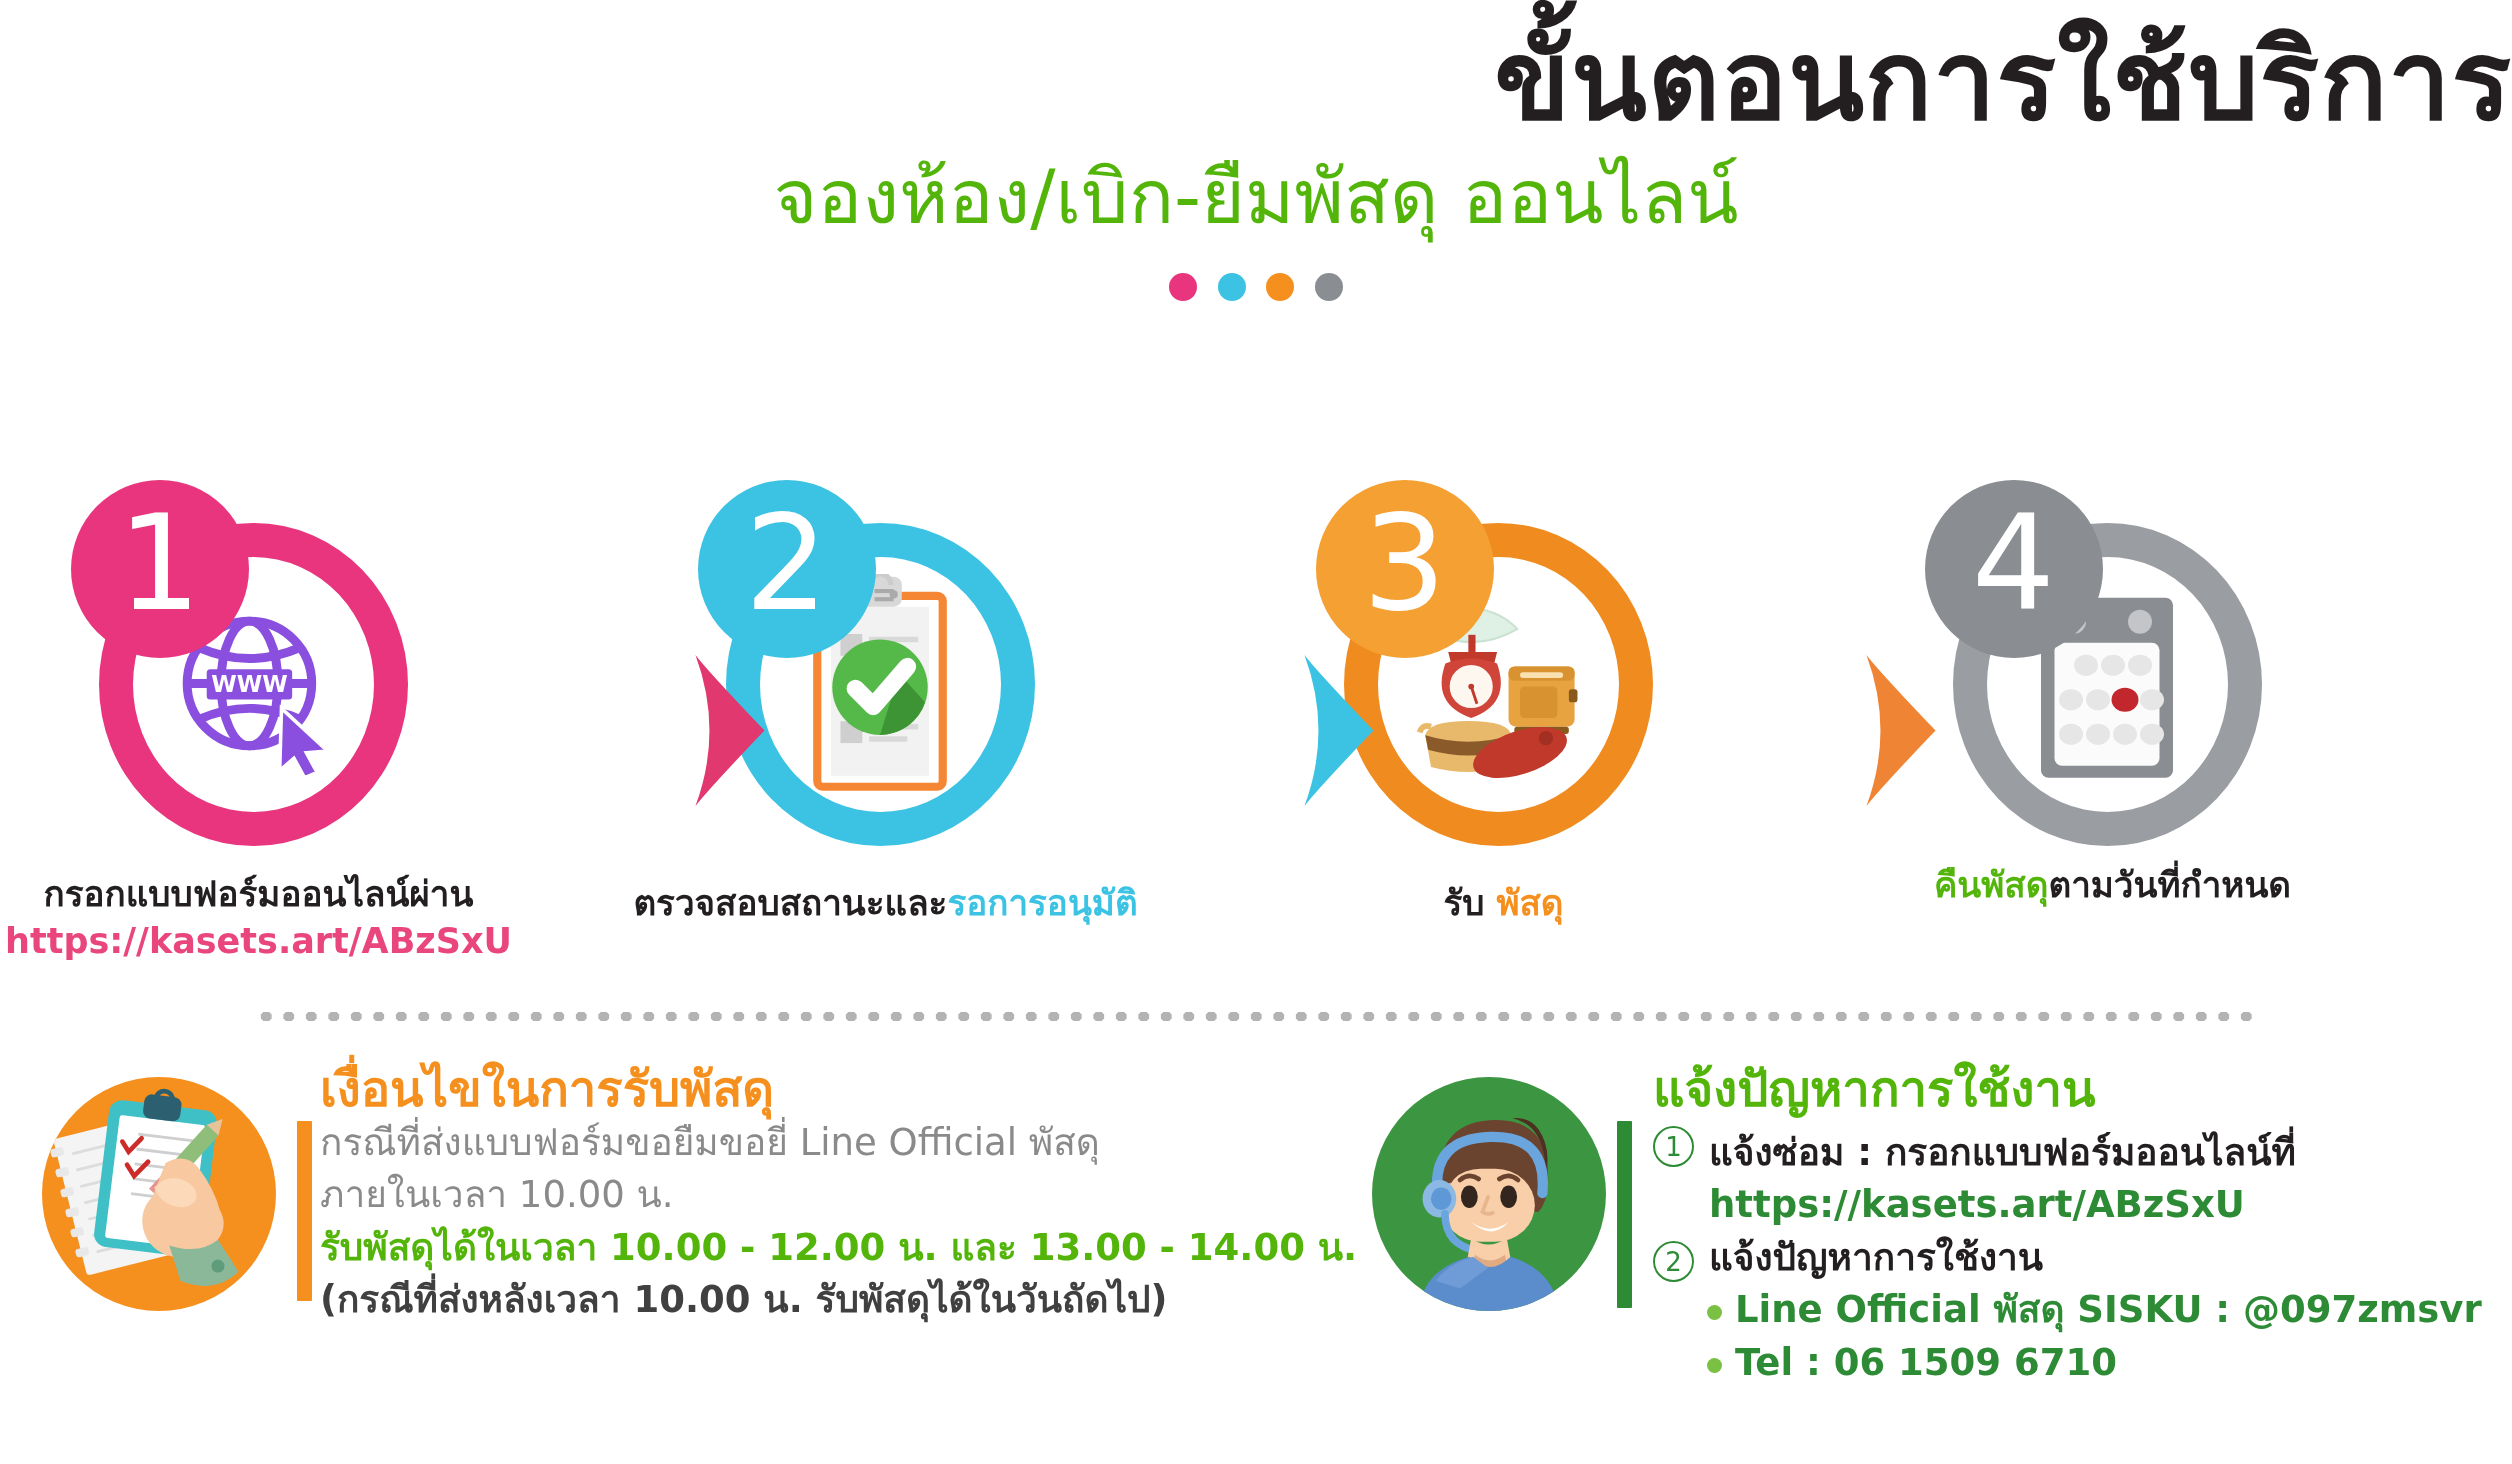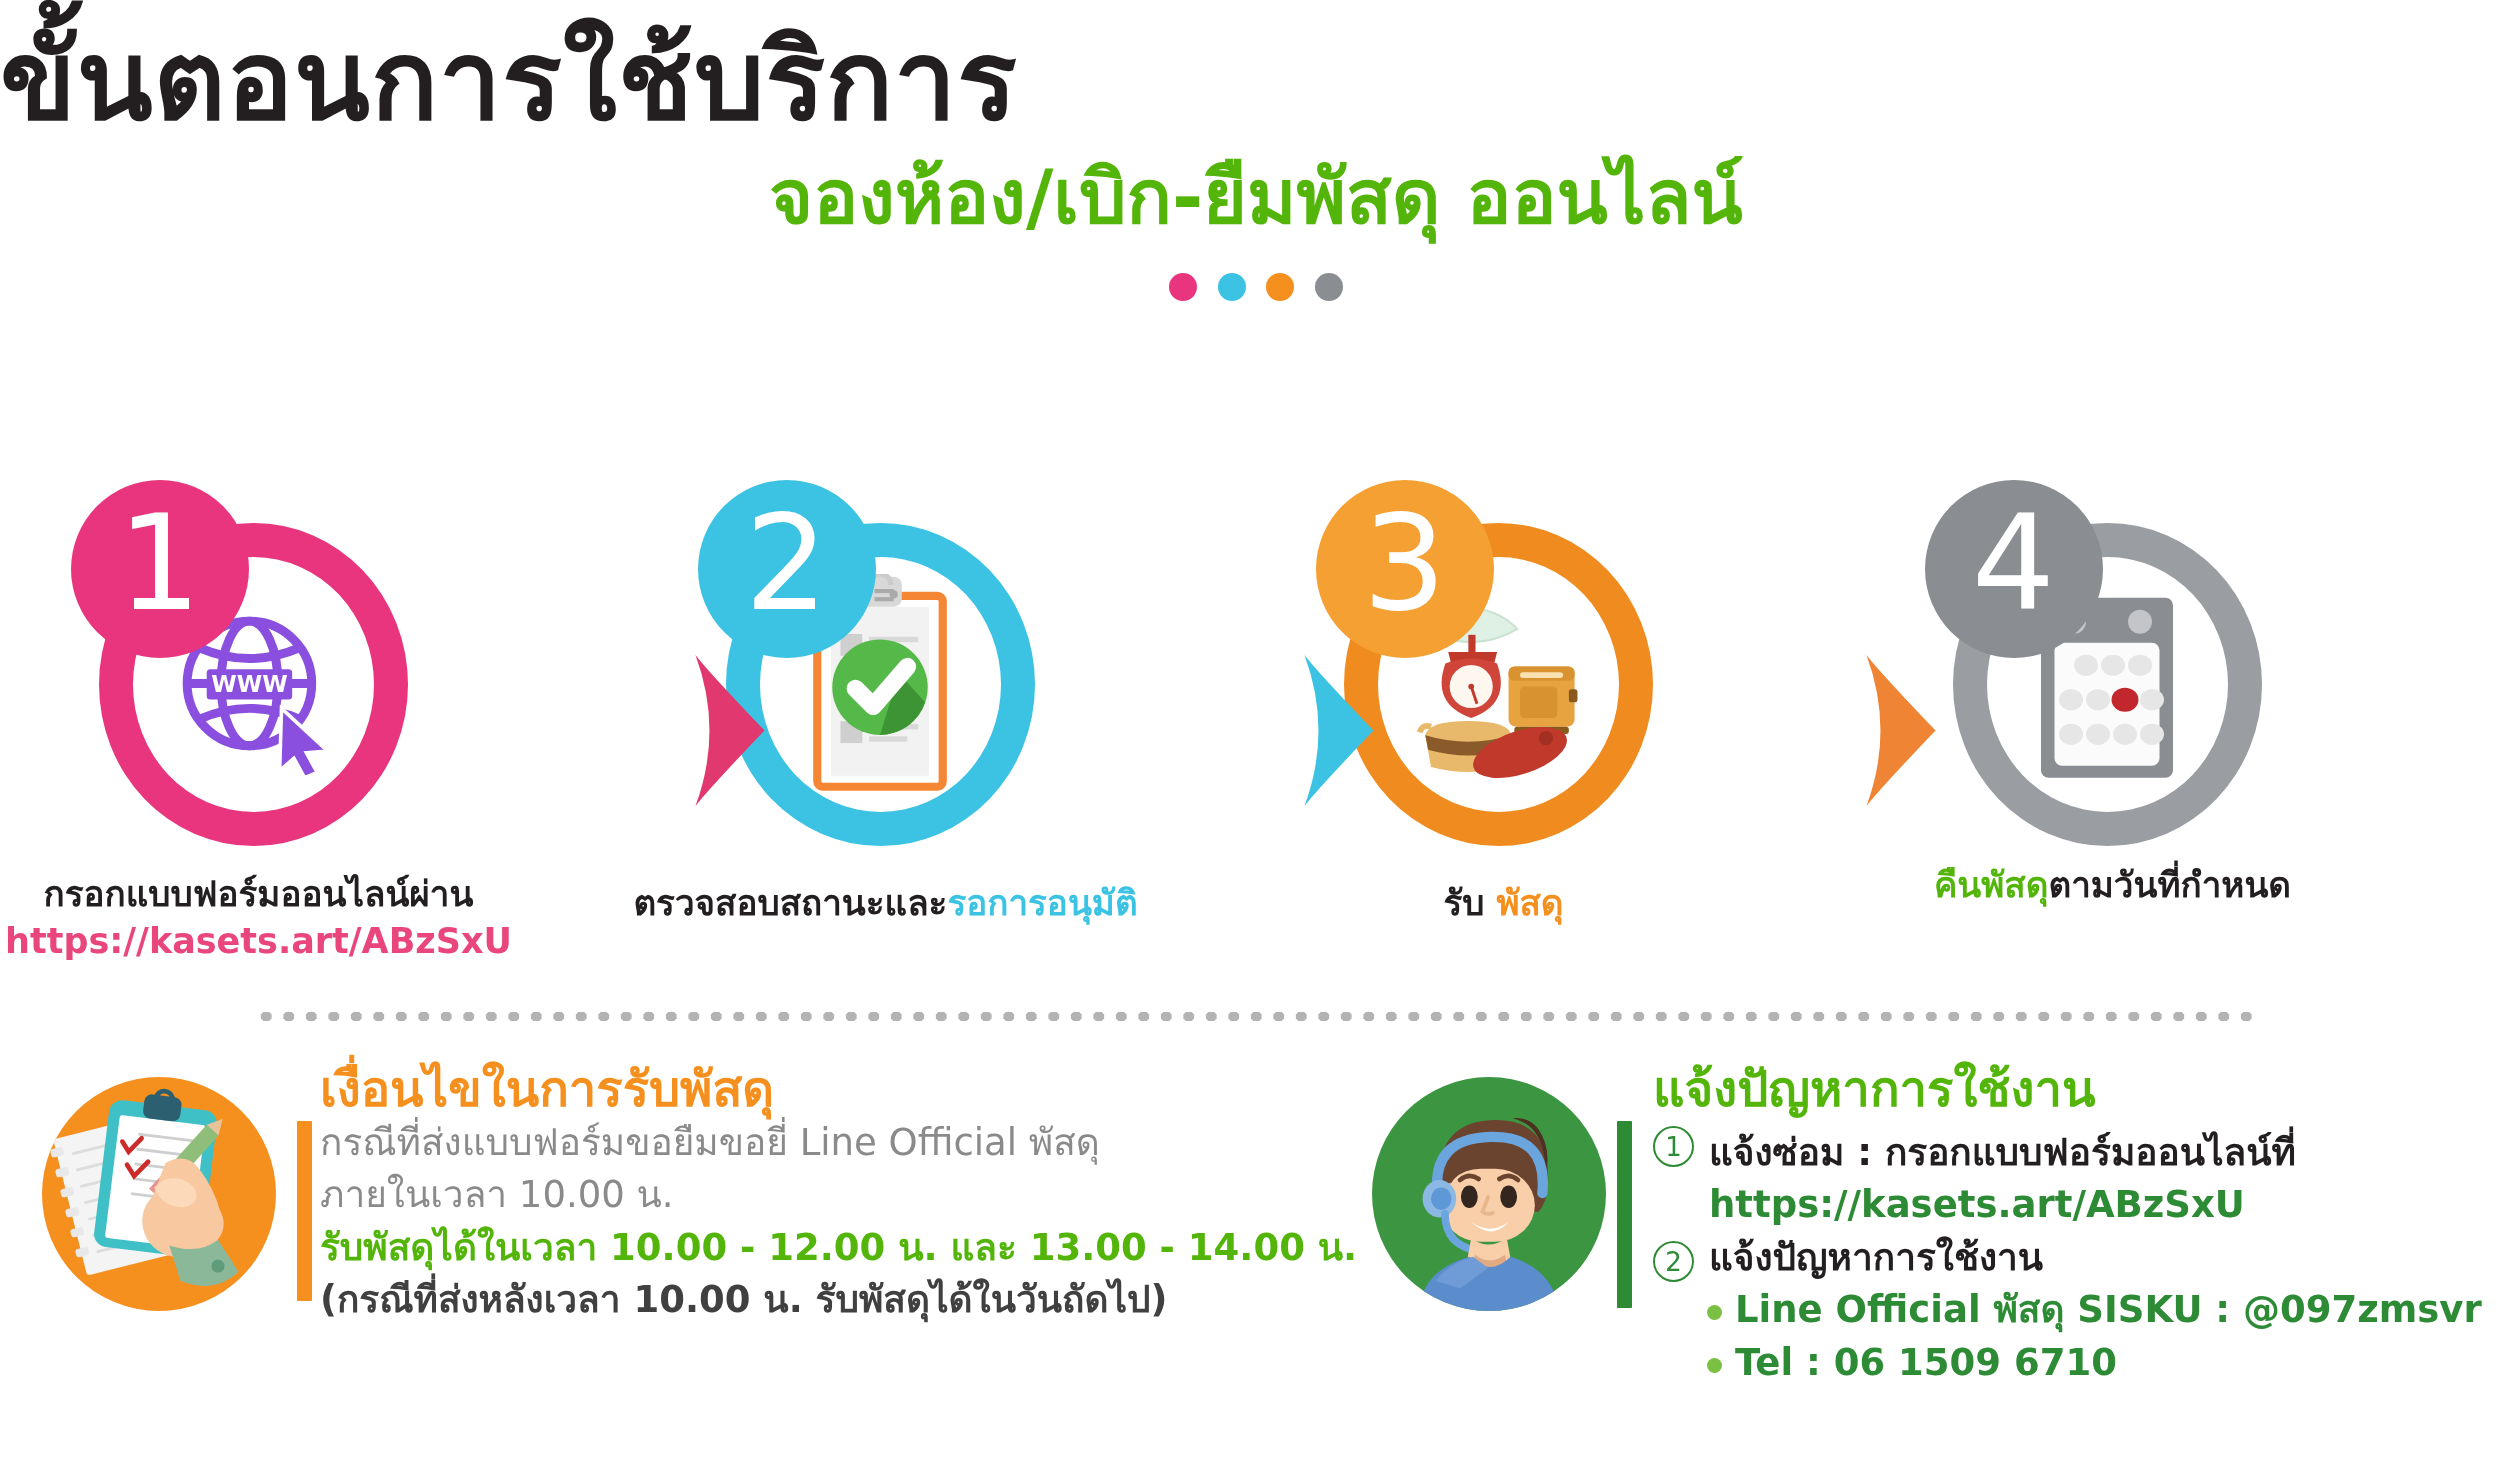--- a/index.html
+++ b/index.html
@@ -12,33 +12,33 @@
     height: 1464px;
     position: relative;
     overflow: hidden;
     font-family: "DejaVu Sans", "Liberation Sans", sans-serif;
     -webkit-font-smoothing: antialiased;
   }
 
   
   #header { position: absolute; left: 0; top: 0; width: 2512px; }
   #main-title {
-    text-align: left;
+    text-align: right;
     font-size: 111px;
     line-height: 1.05;
     font-weight: 700;
     color: #231f20;
     letter-spacing: 0.9px;
     margin-top: 22.5px;
   }
   #sub-title {
     text-align: center;
     font-size: 75px;
     line-height: 1.1;
-    font-weight: 700;
+    font-weight: 400;
     color: #53b50a;
     margin-top: 17px;
   }
   #dot-row {
     display: flex;
     justify-content: center;
     gap: 20.6px;
     margin-top: 34px;
   }
   .hdot { width: 28px; height: 28px; border-radius: 50%; }

